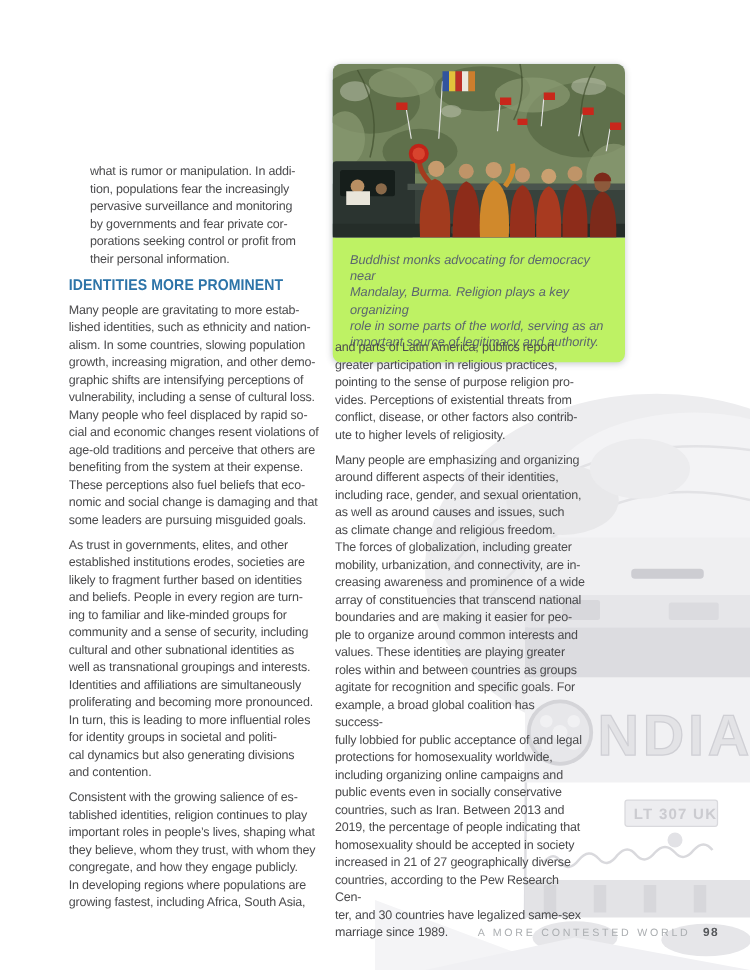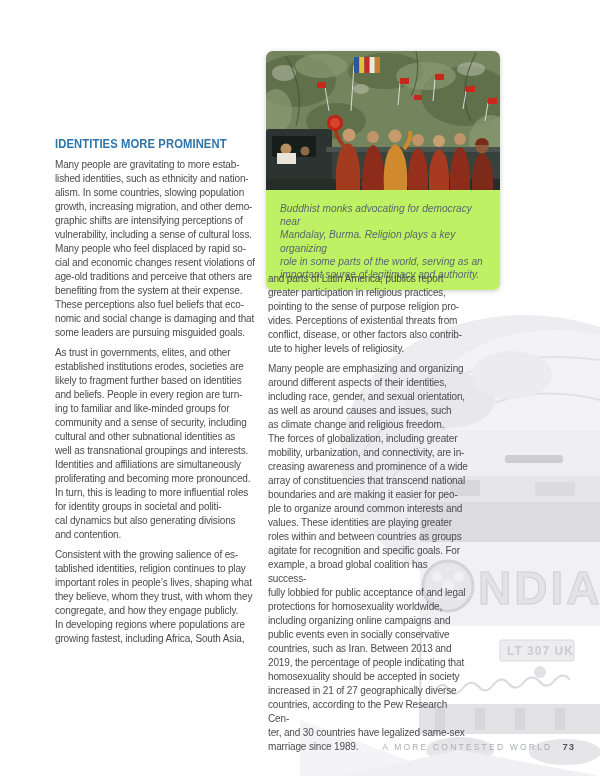--- a/index.html
+++ b/index.html
@@ -182,20 +182,26 @@
         </g>
       </g>
     </svg>
     <div class="caption">Buddhist monks advocating for democracy near
 Mandalay, Burma. Religion plays a key organizing
 role in some parts of the world, serving as an
 important source of legitimacy and authority.</div>
   </div>
 
   <div class="col left-col">
+    <p class="continuation">what is rumor or manipulation. In addi-
+tion, populations fear the increasingly
+pervasive surveillance and monitoring
+by governments and fear private cor-
+porations seeking control or profit from
+their personal information.</p>
     <div class="section-heading">IDENTITIES MORE PROMINENT</div>
     <p>Many people are gravitating to more estab-
 lished identities, such as ethnicity and nation-
 alism. In some countries, slowing population
 growth, increasing migration, and other demo-
 graphic shifts are intensifying perceptions of
 vulnerability, including a sense of cultural loss.
 Many people who feel displaced by rapid so-
 cial and economic changes resent violations of
 age-old traditions and perceive that others are
@@ -256,16 +262,16 @@
 2019, the percentage of people indicating that
 homosexuality should be accepted in society
 increased in 21 of 27 geographically diverse
 countries, according to the Pew Research Cen-
 ter, and 30 countries have legalized same-sex
 marriage since 1989.</p>
   </div>
 
   <div class="footer">
     <span class="t">A MORE CONTESTED WORLD</span>
-    <span class="n">73</span>
+    <span class="n">98</span>
   </div>
 
 </div>
 
 </body></html>

